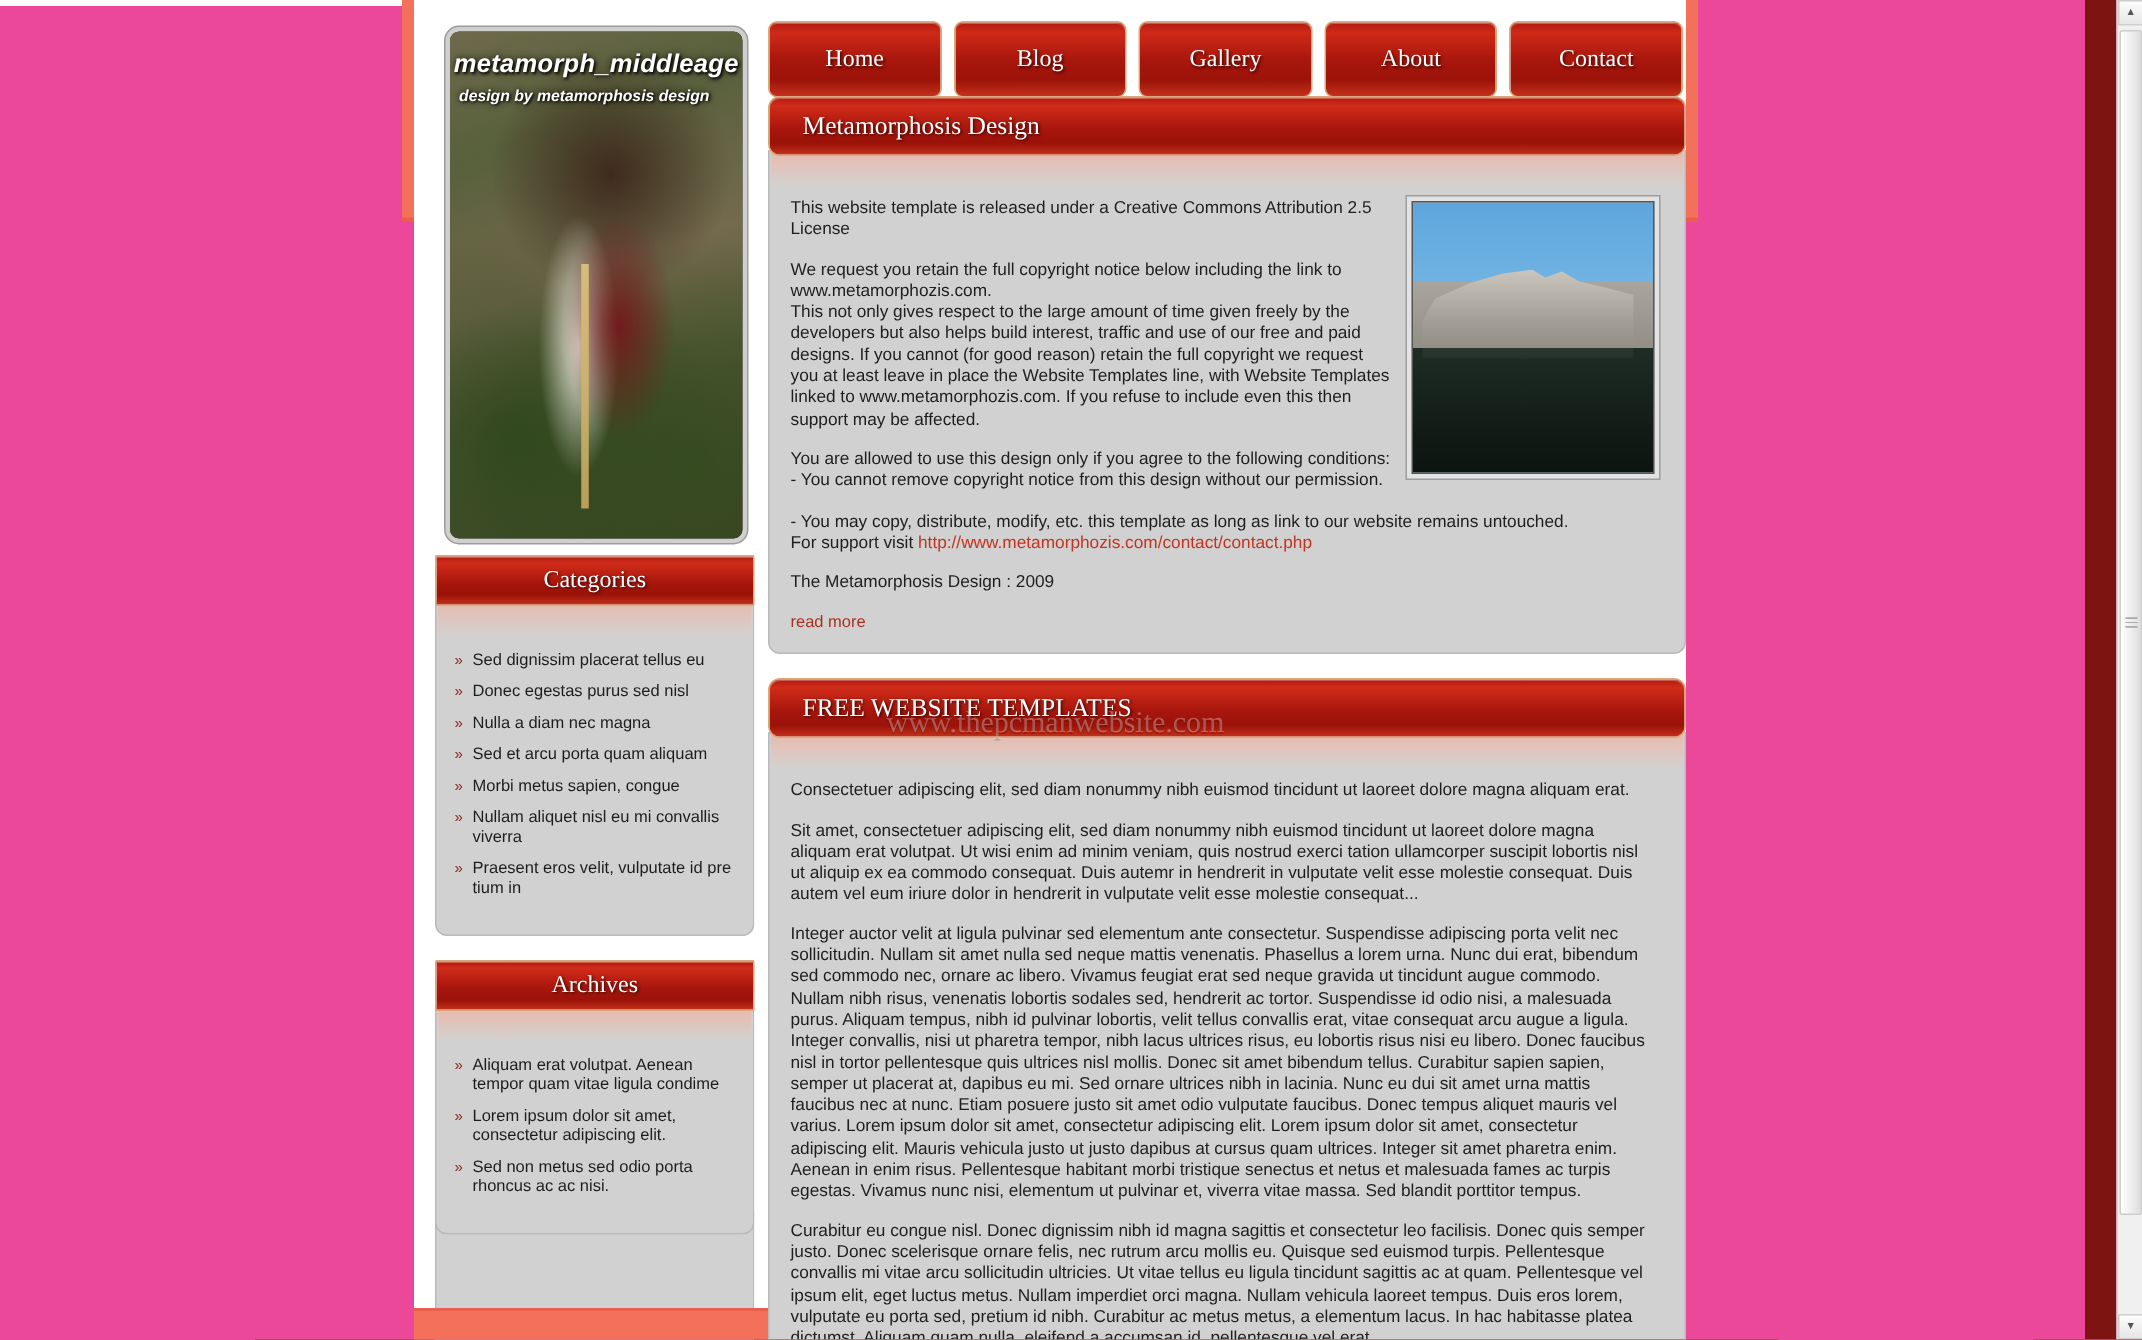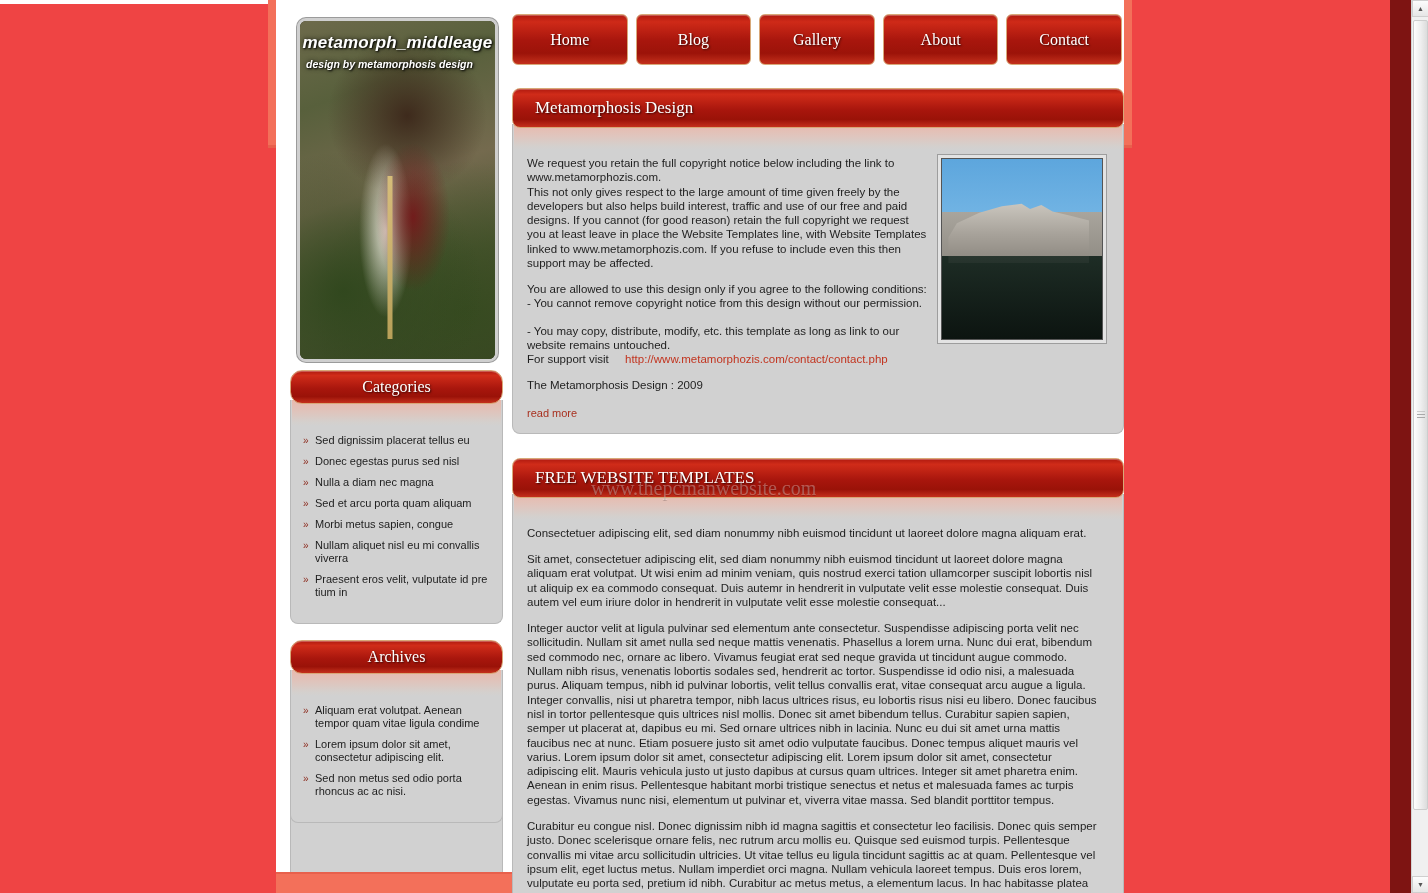--- a/index.html
+++ b/index.html
@@ -9,21 +9,21 @@
     width: 1428px; height: 893px;
     overflow: hidden;
     background: #7e1412;
     font-family: "Liberation Sans", sans-serif;
   }
 
   
   #viewport {
     position: relative;
     width: 1428px; height: 893px;
-    background: #ef4444;
+    background: #ec4899;
     overflow: hidden;
   }
 
   
   .top-white-strip {
     position: absolute; left: 0; top: 0;
     width: 268px; height: 4px;
     background: #ffffff;
   }
 
@@ -127,21 +127,21 @@
     position: absolute;
     left: 290px; top: 370px;
     width: 213px;
   }
   .panel { margin-bottom: 16px; position: relative; }
 
   .panel-head {
     position: relative;
     height: 34px;
     border: 1px solid #d8a878;
-    border-radius: 12px;
+    border-radius: 1px;
     background: linear-gradient(180deg, #b01a10 0%, #d02c19 14%, #a8160d 55%, #9a1208 80%, #c4301c 100%);
     color: #ffffff;
     font-family: "Liberation Serif", serif;
     font-size: 16px;
     display: flex;
     align-items: center;
     justify-content: center;
     text-shadow: 1px 1px 2px rgba(0,0,0,.7);
     box-shadow: inset 0 1px 0 rgba(255,255,255,.28);
     z-index: 2;
@@ -194,21 +194,20 @@
   .block-head {
     position: relative;
     height: 40px;
     border: 1px solid #d8a878;
     border-radius: 8px;
     background: linear-gradient(180deg, #b01a10 0%, #d02c19 14%, #a8160d 55%, #9a1208 80%, #c4301c 100%);
     box-shadow: inset 0 1px 0 rgba(255,255,255,.28);
     display: flex;
     align-items: center;
     z-index: 3;
-    margin-top: 24px;
   }
   .block-head span {
     color: #ffffff;
     font-family: "Liberation Serif", serif;
     font-size: 17px;
     padding-left: 22px;
     text-shadow: 1px 1px 2px rgba(0,0,0,.7);
   }
   .block-body {
     position: relative;
@@ -261,21 +260,21 @@
   }
   .readmore {
     display: block;
     text-align: left;
     color: #a8301f;
     font-size: 11px;
     text-decoration: none;
     padding-top: 2px;
     cursor: pointer;
   }
-  .lnk { color: #c2341f; text-decoration: none; margin-left: 13px; }
+  .lnk { color: #c2341f; text-decoration: none; }
 
   .watermark {
     position: absolute;
     left: 78px; top: 18px;
     font-family: "Liberation Serif", serif;
     font-size: 20px;
     color: rgba(255,255,255,.30);
     text-shadow: 0 1px 0 rgba(0,0,0,.18);
     pointer-events: none;
     white-space: nowrap;
@@ -397,20 +396,21 @@
   </aside>
 
   <main class="main">
 
     <section class="block">
       <div class="block-head">
         <span>Metamorphosis Design</span>
       </div>
       <div class="block-body">
         <div class="castle"></div>
+        <p>This website template is released under a Creative Commons Attribution 2.5 License</p>
         <p>
           <span>We request you retain the full copyright notice below including the link to www.metamorphozis.com.</span><br>
           <span>This not only gives respect to the large amount of time given freely by the developers but also helps build interest, traffic and use of our free and paid designs. If you cannot (for good reason) retain the full copyright we request you at least leave in place the Website Templates line, with Website Templates linked to www.metamorphozis.com. If you refuse to include even this then support may be affected.</span>
         </p>
         <p class="tight">
           <span>You are allowed to use this design only if you agree to the following conditions:</span><br>
           <span>- You cannot remove copyright notice from this design without our permission.</span><br>
           <br>
           <span>- You may copy, distribute, modify, etc. this template as long as link to our website remains untouched.</span><br>
           <span>For support visit </span><a class="lnk">http://www.metamorphozis.com/contact/contact.php</a>

